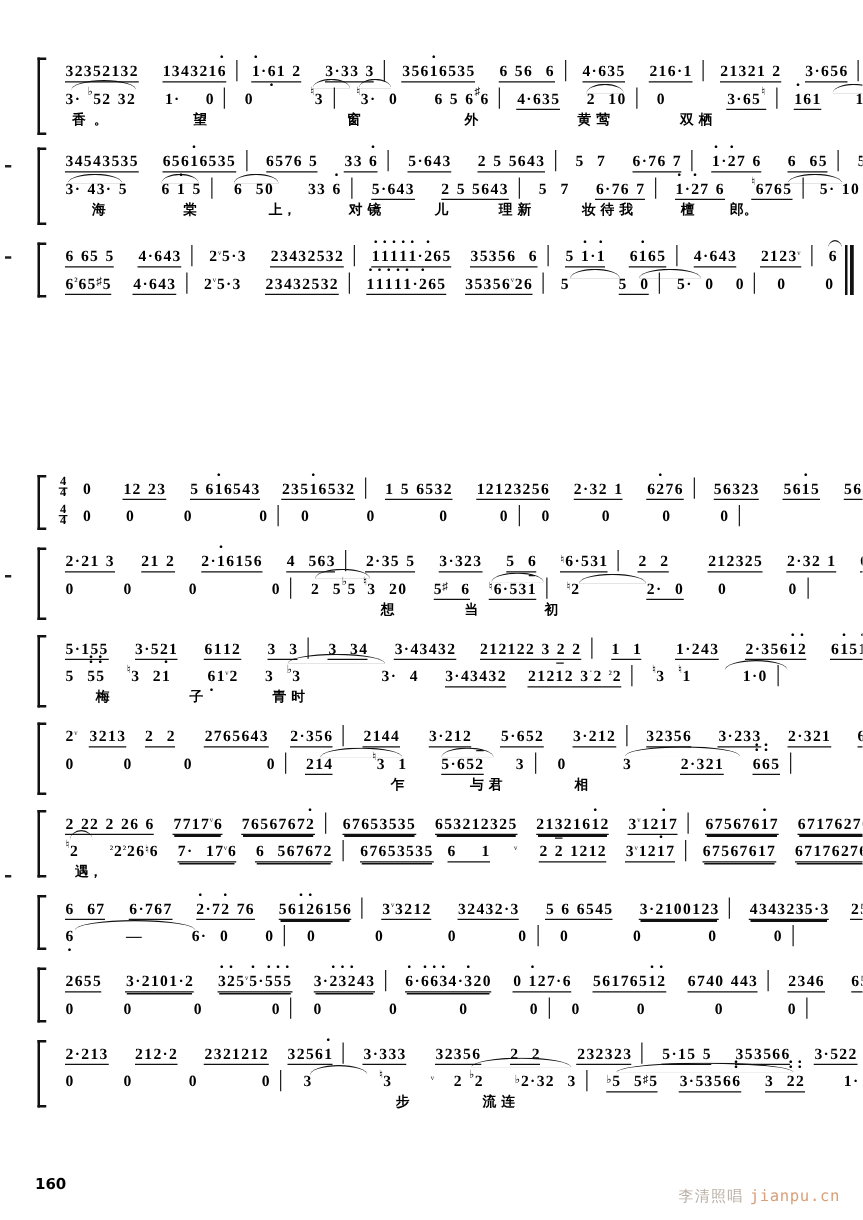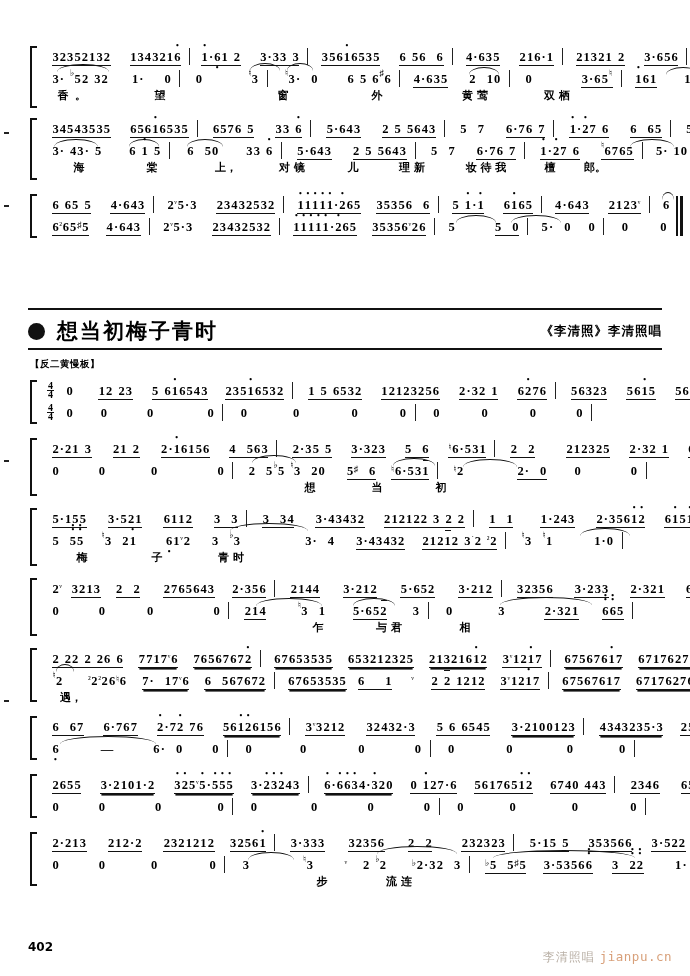--- a/index.html
+++ b/index.html
@@ -829,30 +829,20 @@
             </span>
           <span class="grp" style="margin-left:26px;">
               <span class="nt">0</span>
             </span>
           <span class="endbar"></span>
         </div>
       </div>
     </div>
   </div>
 
-  <div style="position:absolute; left:28px; top:308px; width:634px;">
-    <div class="rule"></div>
-    <div class="titlerow">
-      <div class="bullet"></div>
-      <div class="song-title">想当初梅子青时</div>
-      <div class="byline">《李清照》李清照唱</div>
-    </div>
-    <div class="rule"></div>
-    <div class="tempo">【反二黄慢板】</div>
-  </div>
 
   <div style="position:absolute; left:28px; top:378px; width:634px;">
 
     <div class="system" style="height:48px;">
       <div class="brace"></div>
       <div class="staves">
         <div class="voice" style="padding-left:4px;">
           <span class="timesig">
               <b>4</b>
               <i style="font-style:normal">4</i>
@@ -2121,20 +2111,20 @@
     </div>
   </div>
 
   <div class="left-marks">
     <span style="top:132px;"></span>
     <span style="top:205px;"></span>
     <span style="top:460px;"></span>
     <span style="top:700px;"></span>
   </div>
 
-  <div class="pagenum">402</div>
+  <div class="pagenum">160</div>
 
   <div class="watermark">
     <span class="wm-cn">李清照唱</span>
     <span class="wm-en">jianpu.cn</span>
   </div>
 
 </div>
 
 </body></html>

